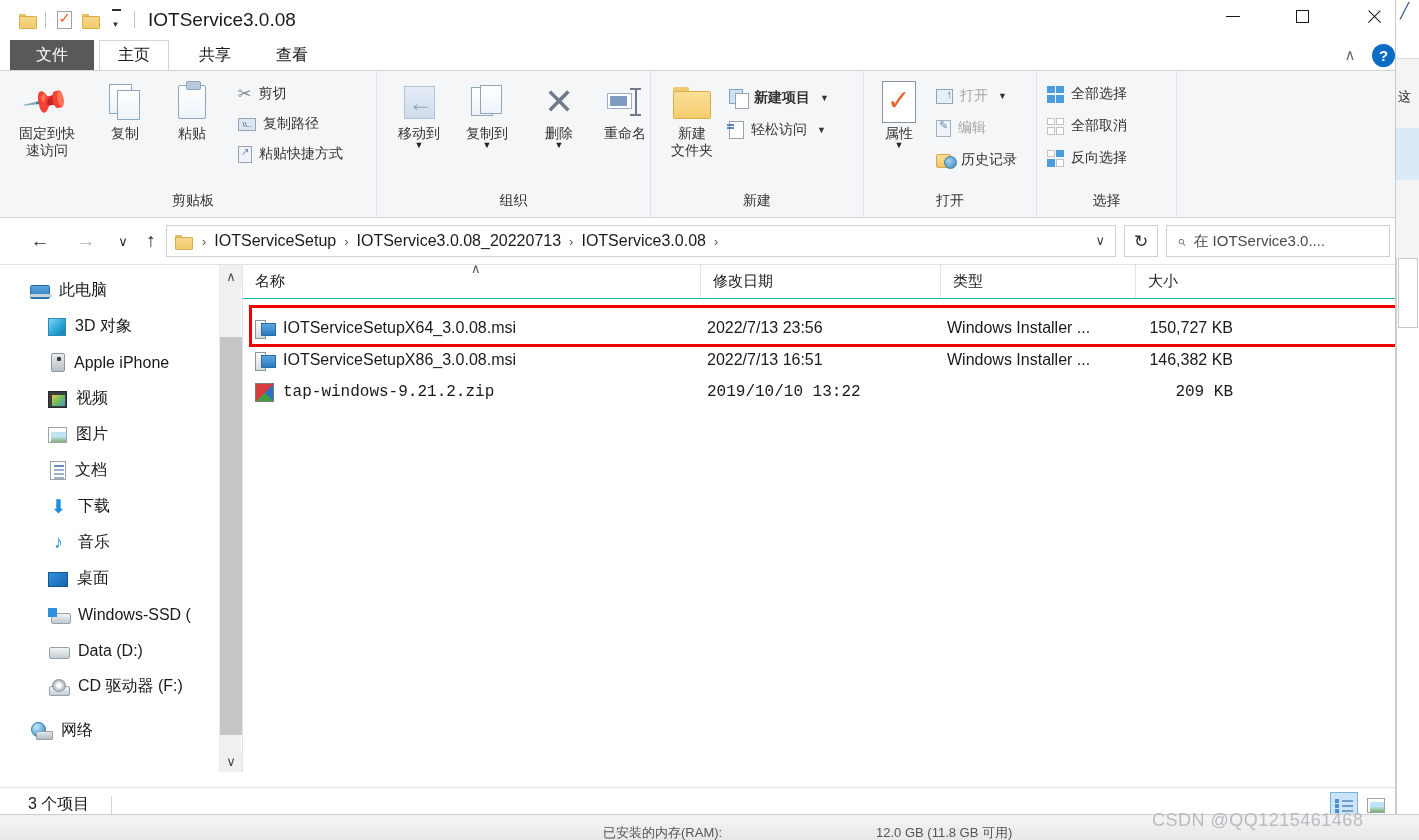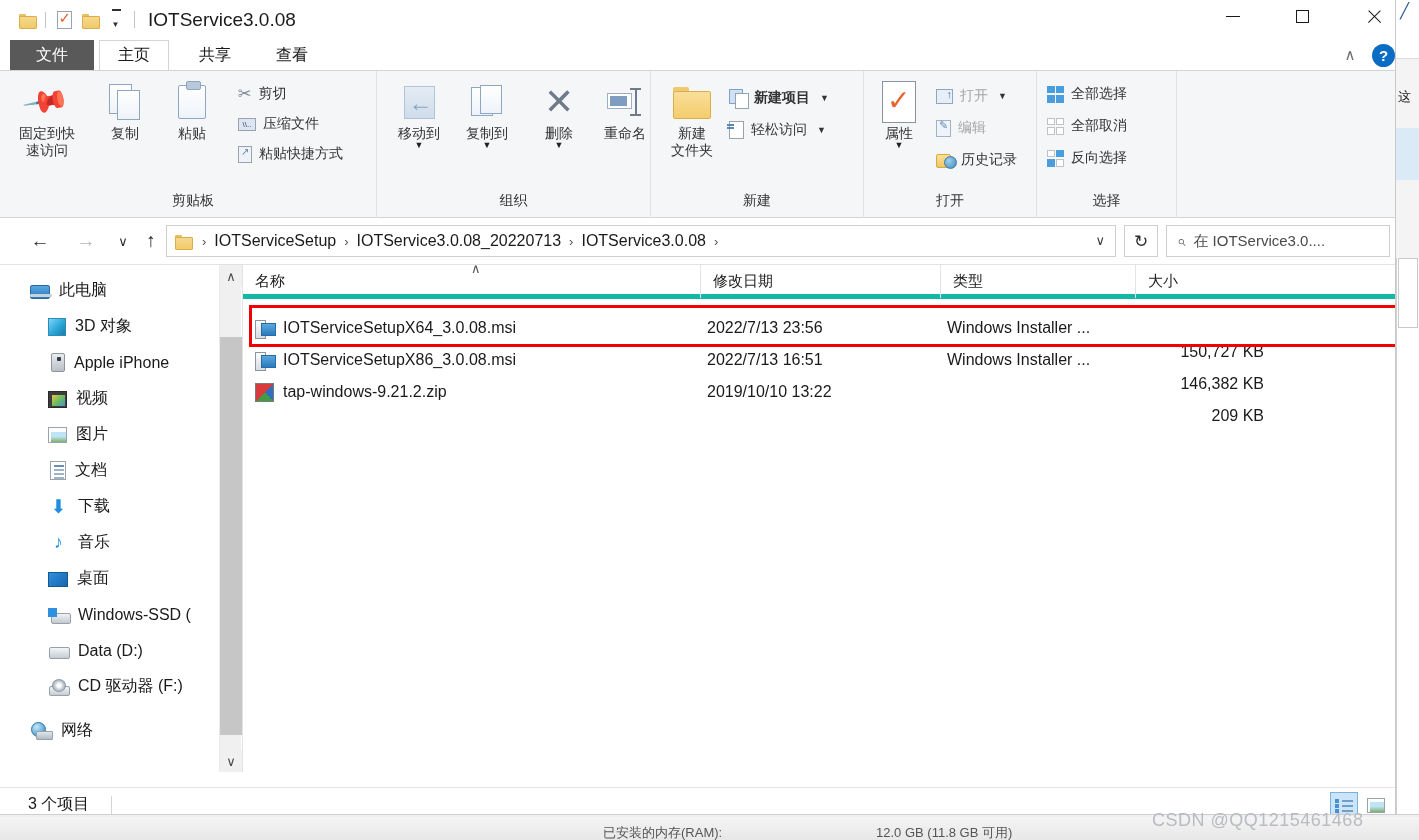--- a/index.html
+++ b/index.html
@@ -477,21 +477,21 @@
     background: #c6c6c6;
   }
 
   
   #filepane {
     position: absolute; left: 242px; top: 0; right: 0; height: 507px;
     background: #fff; border-left: 1px solid #e2e2e2;
   }
   #colhdr {
     position: absolute; left: 0; top: 0; right: 0; height: 34px;
-    border-bottom: 5px solid #14b8a6; background: #fff;
+    border-bottom: 1px solid #14b8a6; background: #fff;
   }
   .col {
     position: absolute; top: 0; height: 33px;
     display: flex; align-items: center;
     font-size: 15px; color: #1a1a1a;
     border-right: 1px solid #e4e4e4;
     padding-left: 12px;
   }
   #col-name { left: 0;   width: 458px; }
   #col-date { left: 458px; width: 240px; }
@@ -505,21 +505,21 @@
     position: absolute; left: 0; right: 0; height: 32px;
   }
   .fcell {
     position: absolute; top: 0; height: 32px;
     display: flex; align-items: center;
     font-size: 16px; color: #1a1a1a; white-space: nowrap;
   }
   .c-name { left: 12px; gap: 9px; }
   .c-date { left: 464px; }
   .c-type { left: 704px; }
-  .c-size { left: 893px; width: 160px; justify-content: flex-end; padding-right: 32px; margin-top: 24px; }
+  .c-size { left: 862px; width: 160px; justify-content: flex-end; padding-right: 32px; }
   .fi { width: 21px; height: 20px; position: relative; flex:0 0 auto;}
   .fi-msi {
     width:19px;height:19px;
   }
   .fi-msi::before{
     content:""; position:absolute;left:0;top:1px;width:9px;height:17px;
     background:linear-gradient(#fdfdfd,#d7dde3); border:1px solid #8c949c;
   }
   .fi-msi::after{
     content:""; position:absolute;left:6px;top:4px;width:13px;height:11px;
@@ -657,21 +657,21 @@
             </div>
         <div class="blabel" style="white-space: pre-line;">粘贴</div>
       </div>
 
       <div class="small-btn" style="left:228px; top:13px;">
         <span class="ic-scissors">✂</span>
         <span>剪切</span>
       </div>
       <div class="small-btn" style="left:228px; top:44px;">
         <span class="ic-pathbox">\\..</span>
-        <span>压缩文件</span>
+        <span>复制路径</span>
       </div>
       <div class="small-btn" style="left:228px; top:74px;">
         <span class="ic-clip-sm"></span>
         <span>粘贴快捷方式</span>
       </div>
       <div class="rgroup-label">剪贴板</div>
     </div>
 
     <div class="rgroup" style="left:367px; width:274px;">
       <div class="big-btn" style="left:8px; width:68px;">
@@ -908,21 +908,21 @@
       <div class="frow" style="top:79px;">
         <div class="fcell c-name">
           <span class="fi fi-msi"></span>
           <span>IOTServiceSetupX86_3.0.08.msi</span>
         </div>
         <div class="fcell c-date">2022/7/13 16:51</div>
         <div class="fcell c-type">Windows Installer ...</div>
         <div class="fcell c-size">146,382 KB</div>
       </div>
 
-      <div class="frow" style="top:111px;">
+      <div class="frow" style="top:111px;font-family:Liberation Mono, monospace;">
         <div class="fcell c-name">
           <span class="fi fi-zip"></span>
           <span>tap-windows-9.21.2.zip</span>
         </div>
         <div class="fcell c-date">2019/10/10 13:22</div>
         <div class="fcell c-size">209 KB</div>
       </div>
 
       <div id="redbox"></div>
     </div>

